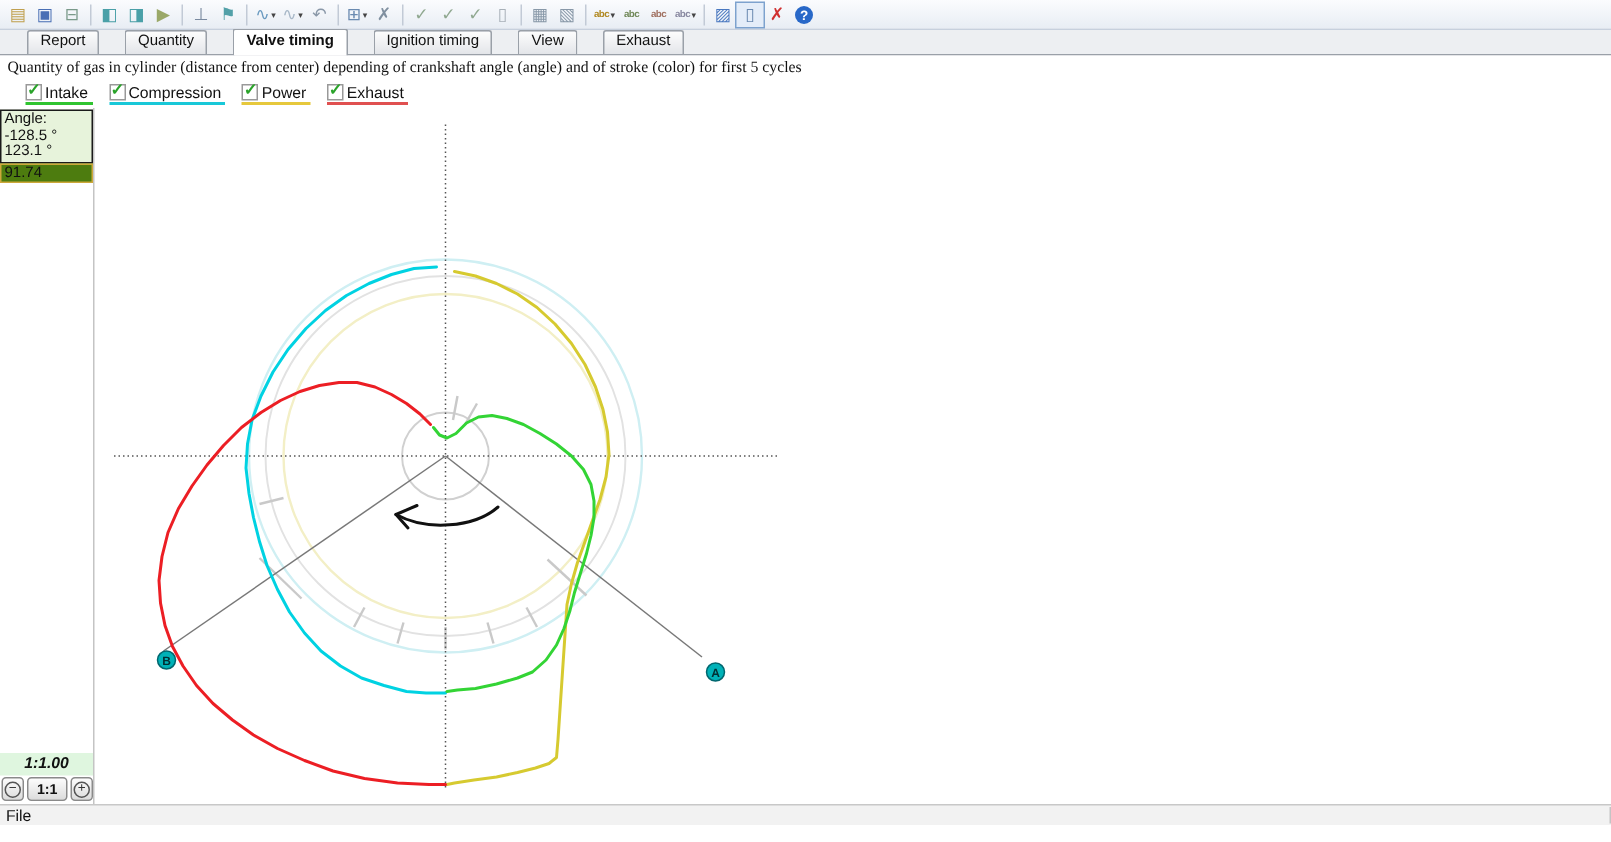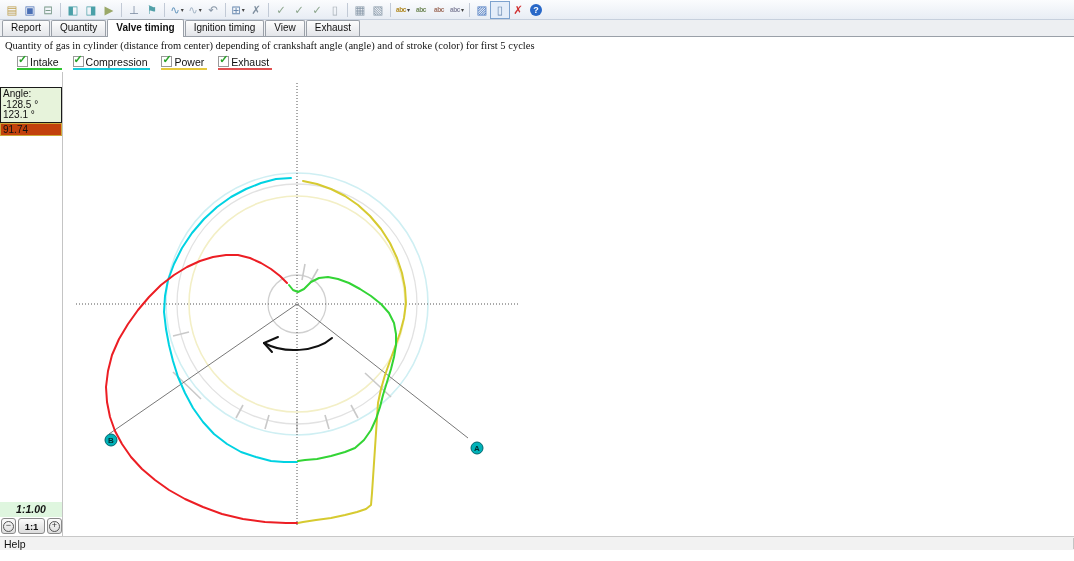--- a/index.html
+++ b/index.html
@@ -18,37 +18,37 @@
   .tbtn .badge{width:12px;height:12px;border-radius:50%;background:#2868C8;color:#fff;
     font-size:9px;line-height:12px;text-align:center;font-weight:bold;}
   .tbtn.sel{outline:1px solid #7DA2CE;background:#E4EDF9;}
   .dd{font-size:6px;color:#444;margin-left:1px;}
   .tsep{width:1px;height:14px;background:#C2CAD6;margin:0 3px;}
   
   .tabstrip{height:17px;background:#EDEFF2;display:flex;align-items:flex-end;
     padding-left:2px;border-bottom:1px solid #9AA0A8;box-sizing:border-box;}
   .tab{height:15px;line-height:14px;padding:0 8px;font-size:10px;
     background:linear-gradient(#FDFDFD,#E3E5E9);border:1px solid #9AA0A8;border-bottom:none;
-    margin-right:1px;border-radius:2px 2px 0 0;color:#111;cursor:default;}
+    margin-right:1px;border-radius:2px 2px 0 0;color:#111;cursor:default;margin-left:16px;}
   .tab.active{background:#fff;font-weight:bold;height:17px;line-height:16px;margin-bottom:-1px;}
   
   .descbar{height:17px;display:flex;align-items:center;padding-left:5px;background:#fff;font-family:Liberation Serif, serif;}
   .legendbar{height:18px;display:flex;align-items:center;padding-left:17px;gap:11px;background:#fff;}
   .legend-item{display:flex;align-items:center;gap:2px;border-bottom:2px solid #000;
     padding:0 3px 1px 0;height:14px;box-sizing:border-box;cursor:default;}
   .cb{width:9px;height:9px;background:#fff;border:1px solid #999;position:relative;flex:0 0 auto;}
   .cb .tick{position:absolute;left:0px;top:-4px;color:#2AA32A;font-size:11px;font-weight:bold;}
   
   .content{position:relative;height:464px;background:#fff;}
   svg.plot{position:absolute;left:0;top:0;z-index:1;}
   .sidebar{position:absolute;left:0;top:0;width:63px;height:100%;border-right:1px solid #C4C4C4;
     z-index:2;box-sizing:border-box;}
-  .angle-box{margin-top:15px;width:62px;box-sizing:border-box;background:#E7F3DB;
+  .angle-box{margin-top:1px;width:62px;box-sizing:border-box;background:#E7F3DB;
     border:1px solid #1A1A1A;font-size:10px;line-height:10.5px;padding:1px 2px;}
-  .value-box{width:62px;box-sizing:border-box;background:#c2410c;border:1px solid #CDA83A;
+  .value-box{width:62px;box-sizing:border-box;background:#4d7c0f;border:1px solid #CDA83A;
     font-size:10px;height:13px;line-height:11px;padding:0 2px;}
   .bottom-box{position:absolute;bottom:0;left:0;width:63px;}
   .scale-box{width:62px;background:#DFF6DF;font-weight:bold;text-align:center;
     height:15px;line-height:15px;font-size:10.5px;font-style:italic;}
   .zoom-row{display:flex;gap:2px;padding:1px 1px 2px 1px;}
   .zbtn{height:14px;border:1px solid #8A8A8A;border-radius:3px;
     background:linear-gradient(#FCFCFC,#DCDCDC);display:flex;align-items:center;justify-content:center;}
   .zbtn.circle{width:14px;}
   .zbtn.mid{width:27px;font-weight:bold;font-size:9.5px;}
   .zglyph{width:9px;height:9px;border:1px solid #555;border-radius:50%;font-size:9px;
@@ -257,17 +257,17 @@
           <div class="zbtn mid">1:1</div>
           <div class="zbtn circle">
             <span class="zglyph">+</span>
           </div>
         </div>
       </div>
     </div>
   </div>
 
   <div class="statusbar">
-    <span class="status-left">Help</span>
+    <span class="status-left">File</span>
     <span class="status-sep"></span>
   </div>
 
 </div>
 
 </body></html>

